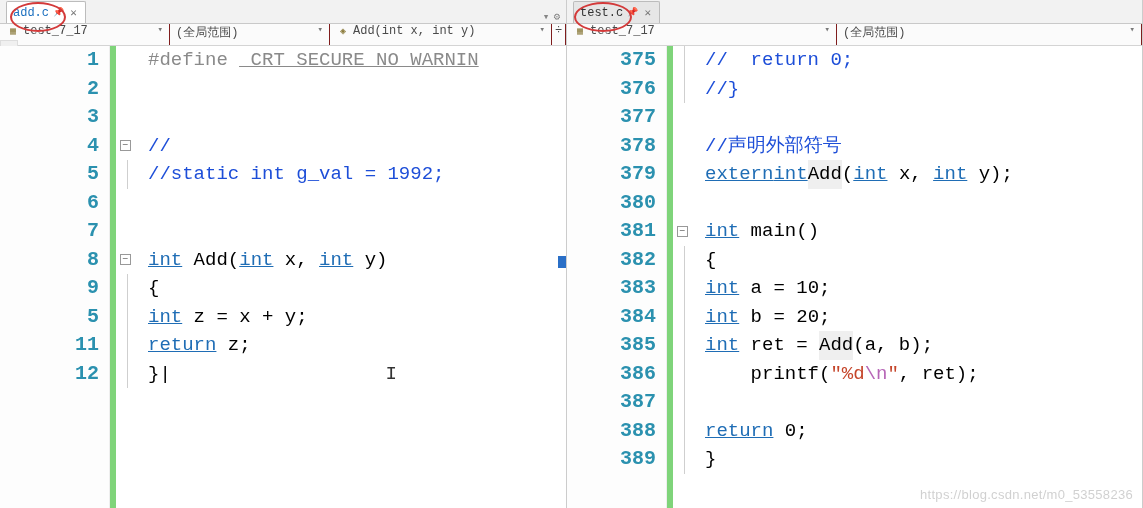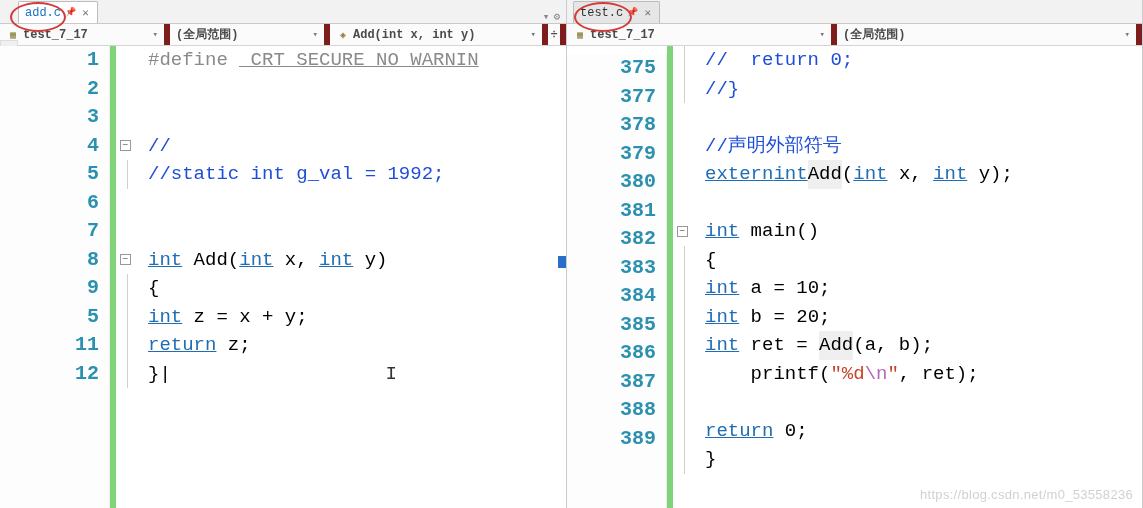--- a/index.html
+++ b/index.html
@@ -40,21 +40,21 @@
     display: flex;
     align-items: center;
     justify-content: center;
   }
   .tabbar {
     height: 24px;
     display: flex;
     align-items: flex-end;
     background: #f2f2f2;
     border-bottom: 1px solid #c9c9c9;
-    padding-left: 18px;
+    padding-left: 6px;
     gap: 0;
   }
   .tab {
     display: flex;
     align-items: center;
     height: 22px;
     padding: 0 6px;
     font-size: 12px;
     background: #e6e6e6;
     border: 1px solid #bcbcbc;
@@ -75,48 +75,46 @@
   .tabbar-right { display: flex; align-items: center; gap: 4px; padding-right: 6px; }
   .tiny-icon { font-size: 11px; color: #868686; cursor: pointer; }
   .navbar {
     height: 22px;
     display: flex;
     border-bottom: 1px solid #d4d4d4;
     background: #fafafa;
   }
   .nav-dd {
     display: flex;
-    align-items: center;
     justify-content: space-between;
-    border-right: 6px solid #7f1d1d;
+    border-right: 1px solid #7f1d1d;
     padding: 0 6px;
     font-size: 12px;
     color: #4a4a4a;
     cursor: pointer;
     background: #fbfbfb;
-    font-weight: bold;
   }
   .nav-dd .caret { color: #7a7a7a; font-size: 9px; }
   .nav-icon { width: 14px; height: 14px; display: inline-flex; align-items: center; justify-content: center; font-size: 10px; color: #8a7a3a; margin-right: 3px; }
   .editor {
     flex: 1;
     display: flex;
     overflow: hidden;
     position: relative;
     background: #fff;
   }
   .gutter {
     flex: none;
     width: 110px;
     text-align: right;
     padding-right: 10px;
     background: #fdfdfd;
     border-right: 1px solid #eee;
   }
-  .pane.right .gutter { width: 100px; margin-top: 8px; }
+  .pane.right .gutter { width: 100px; }
   .margin-strip {
     flex: none;
     width: 6px;
     background: #7fd47a;
   }
   .codearea {
     flex: 1;
     padding-left: 14px;
     position: relative;
   }
@@ -293,20 +291,21 @@
       </div>
       <div class="nav-dd" style="flex:1">
         <span>(全局范围)</span>
         <span class="caret">▾</span>
       </div>
     </div>
 
     <div class="editor">
       <div class="gutter" id="gutter-right">
           <div class="line">375</div>
+          <div class="line">376</div>
           <div class="line">377</div>
           <div class="line">378</div>
           <div class="line">379</div>
           <div class="line">380</div>
           <div class="line">381</div>
           <div class="line">382</div>
           <div class="line">383</div>
           <div class="line">384</div>
           <div class="line">385</div>
           <div class="line">386</div>

